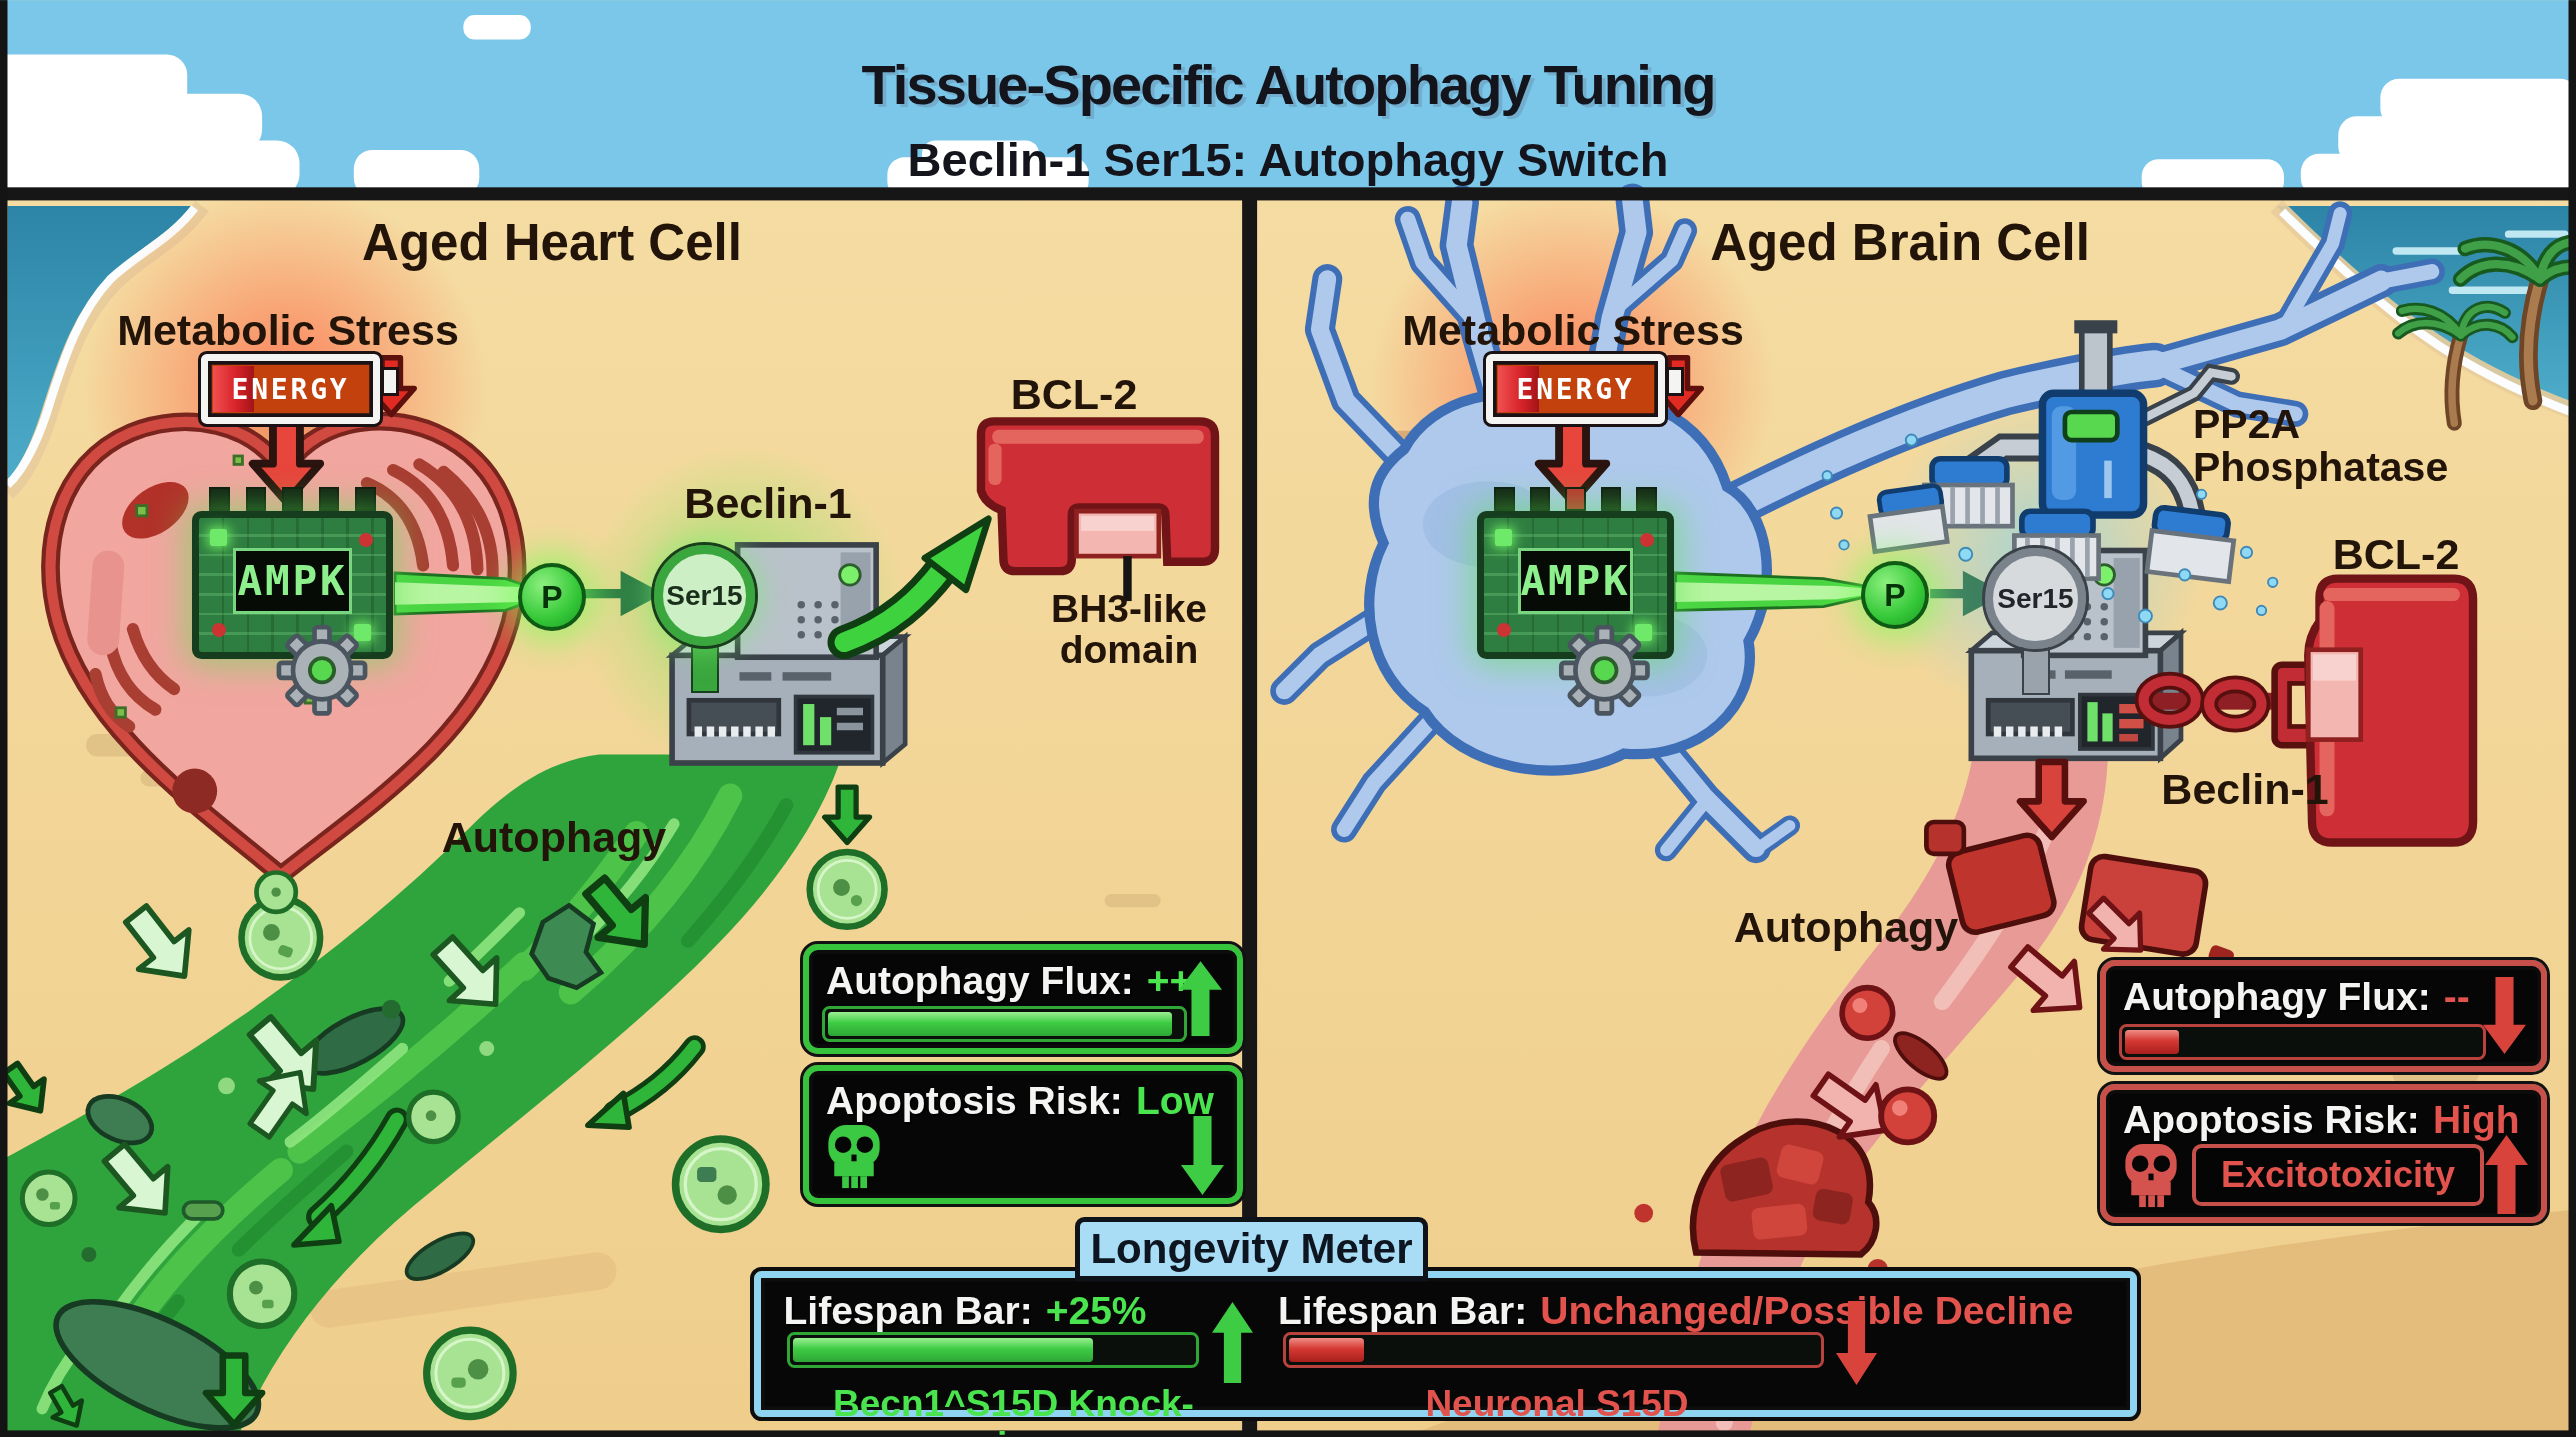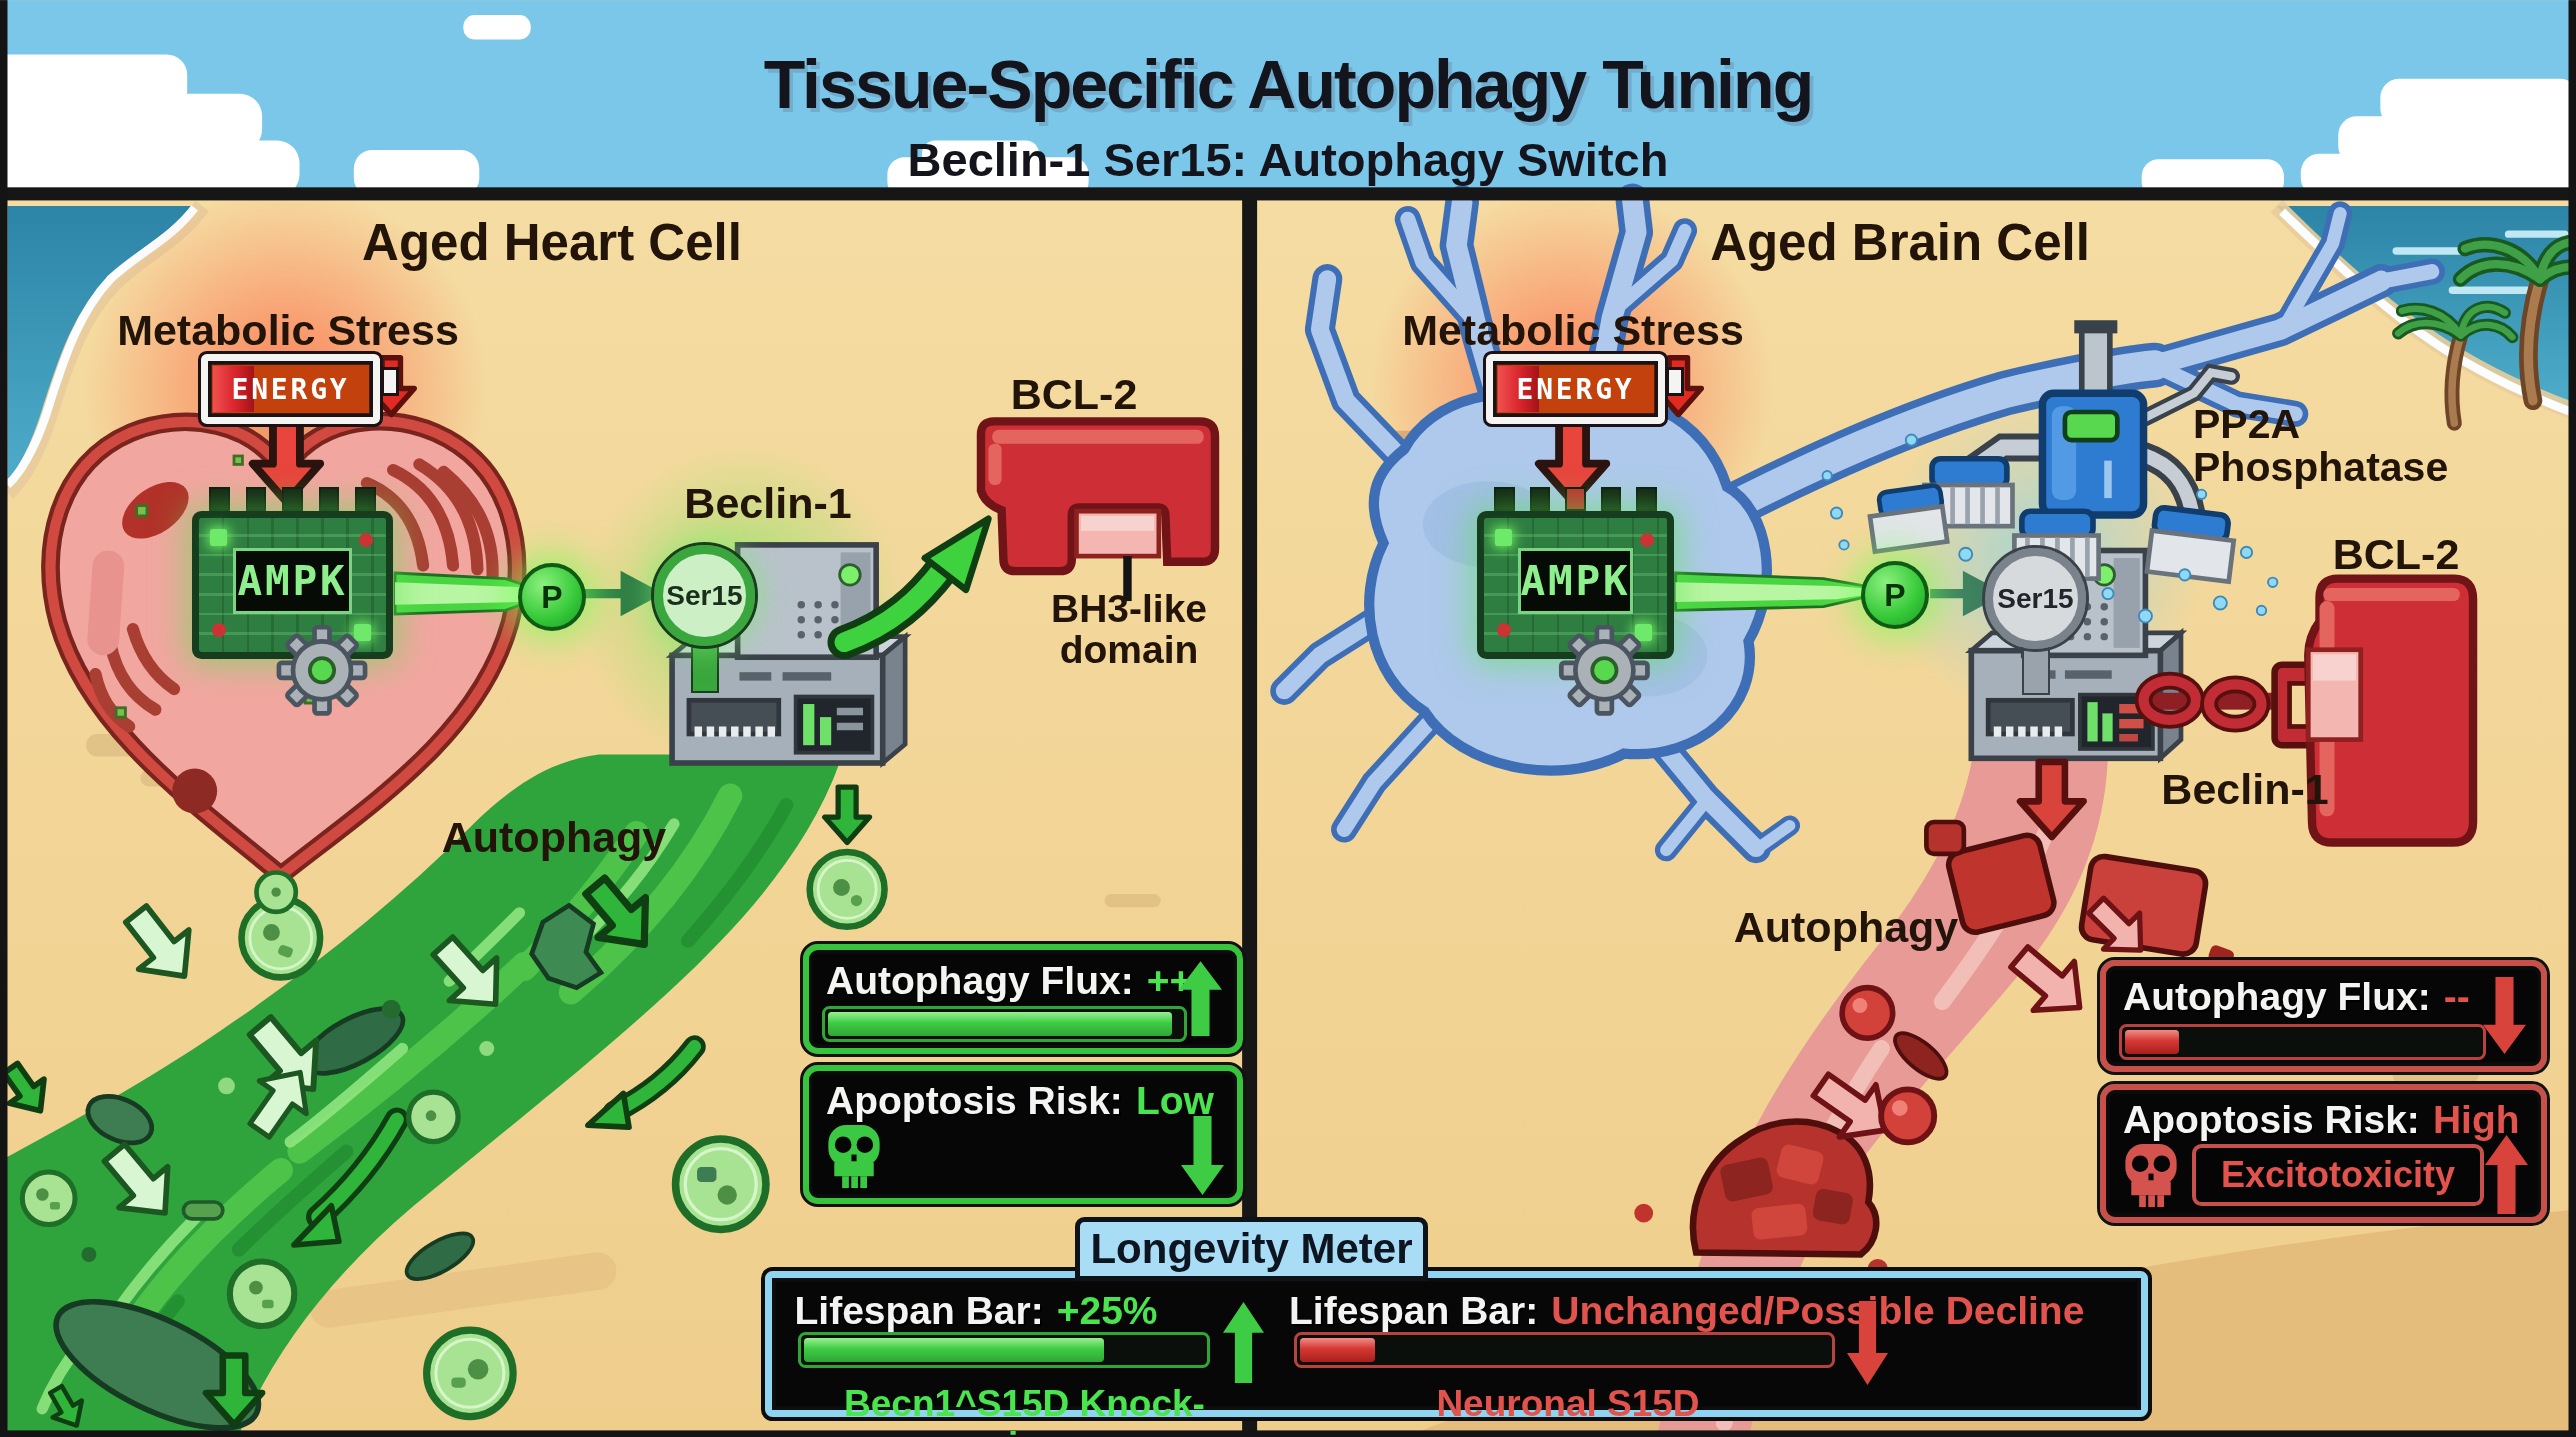--- a/index.html
+++ b/index.html
@@ -3,21 +3,21 @@
 <meta charset="utf-8">
 <style>
   html,body{margin:0;padding:0;background:#222;}
   #stage{position:relative;width:2576px;height:1438px;overflow:hidden;background:#F3D89B;
          font-family:"Liberation Sans",sans-serif;}
   #bg,#fg{position:absolute;left:0;top:0;width:2576px;height:1438px;}
   #bg{z-index:0;} #fg{z-index:6;pointer-events:none;}
   .lbl{position:absolute;font-weight:bold;color:#221409;white-space:nowrap;
        transform:translate(-50%,-50%);z-index:3;}
   .lbl-left{transform:none;}
-  .f94{font-size:68px;letter-spacing:-1.9px;color:#14141C;text-shadow:3.7px 3.7px 0 rgba(80,80,110,.22);}
+  .f94{font-size:56px;letter-spacing:-1.9px;color:#14141C;text-shadow:3.7px 3.7px 0 rgba(80,80,110,.22);}
   .f50{font-size:47px;color:#14141C;}
   .f54{font-size:51px;}
   .f46{font-size:43px;}
   .f44{font-size:41px;line-height:43px;}
   .f42{font-size:39px;line-height:41px;text-align:center;}
   
   .battery{position:absolute;width:165px;height:56px;background:#c2410c;border:7.5px solid #F4F4F2;
            outline:3.7px solid #1A1214;box-shadow:inset 0 0 0 3.7px #1A1214;border-radius:5.6px;z-index:3;}
   .battery .cell{position:absolute;left:4.7px;top:4.7px;bottom:4.7px;width:41px;
            background:linear-gradient(90deg,#F05050,#D8242A 55%,#A31318);}
@@ -70,21 +70,21 @@
   .ba-g{background:#3ECC44;filter:drop-shadow(2.8px 0 0 #0B3B0E) drop-shadow(-2.8px 0 0 #0B3B0E) drop-shadow(0 2.8px 0 #0B3B0E) drop-shadow(0 -2.8px 0 #0B3B0E);}
   .ba-r{background:#D8443C;filter:drop-shadow(2.8px 0 0 #4A0D0B) drop-shadow(-2.8px 0 0 #4A0D0B) drop-shadow(0 2.8px 0 #4A0D0B) drop-shadow(0 -2.8px 0 #4A0D0B);}
   .detail{position:absolute;border-radius:9.4px;display:flex;align-items:center;justify-content:center;
           font-weight:bold;font-size:36px;box-sizing:border-box;background:#050505;}
   .dt-g{border:4.7px solid #3ECC44;color:#49E44E;}
   .dt-r{border:4.7px solid #C8504A;color:#E2534D;}
   
   .meter-tab{position:absolute;background:#A9DDF5;border:5.6px solid #0D1318;border-radius:9.4px 9.4px 0 0;z-index:4;
              display:flex;align-items:center;justify-content:center;font-weight:bold;font-size:42px;color:#0D1520;}
   .meter-panel{position:absolute;background:#070707;border:7.5px solid #8FD4F0;outline:4.7px solid #0D0D0D;
-               box-shadow:inset 0 0 0 3.7px #0D0D0D;border-radius:7.5px;z-index:3;box-sizing:border-box;margin-left:11px;}
+               box-shadow:inset 0 0 0 3.7px #0D0D0D;border-radius:7.5px;z-index:3;box-sizing:border-box;}
   .m-row{position:absolute;display:flex;gap:13px;align-items:baseline;}
   .m-caption{position:absolute;font-weight:bold;font-size:37px;text-align:center;}
 </style>
 </head>
 <body>
 
 <div id="stage">
 
 <svg id="bg" viewBox="0 0 2752 1536">
   <defs>

